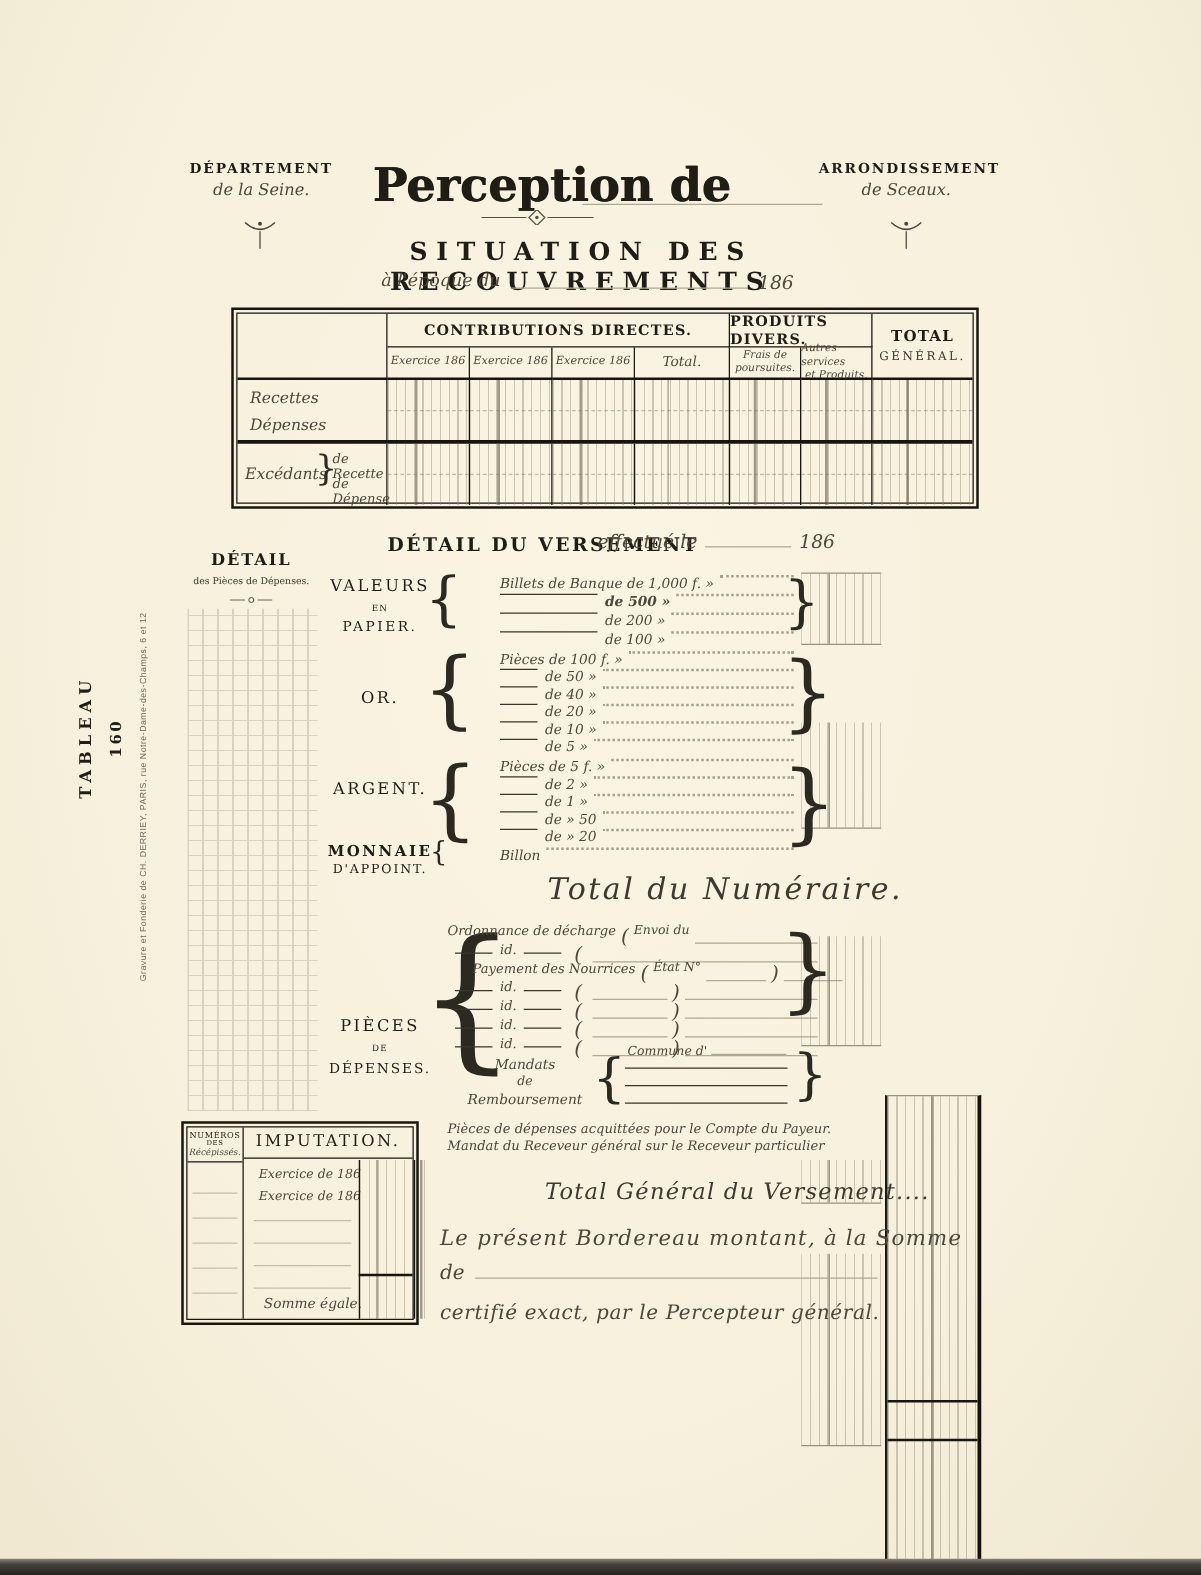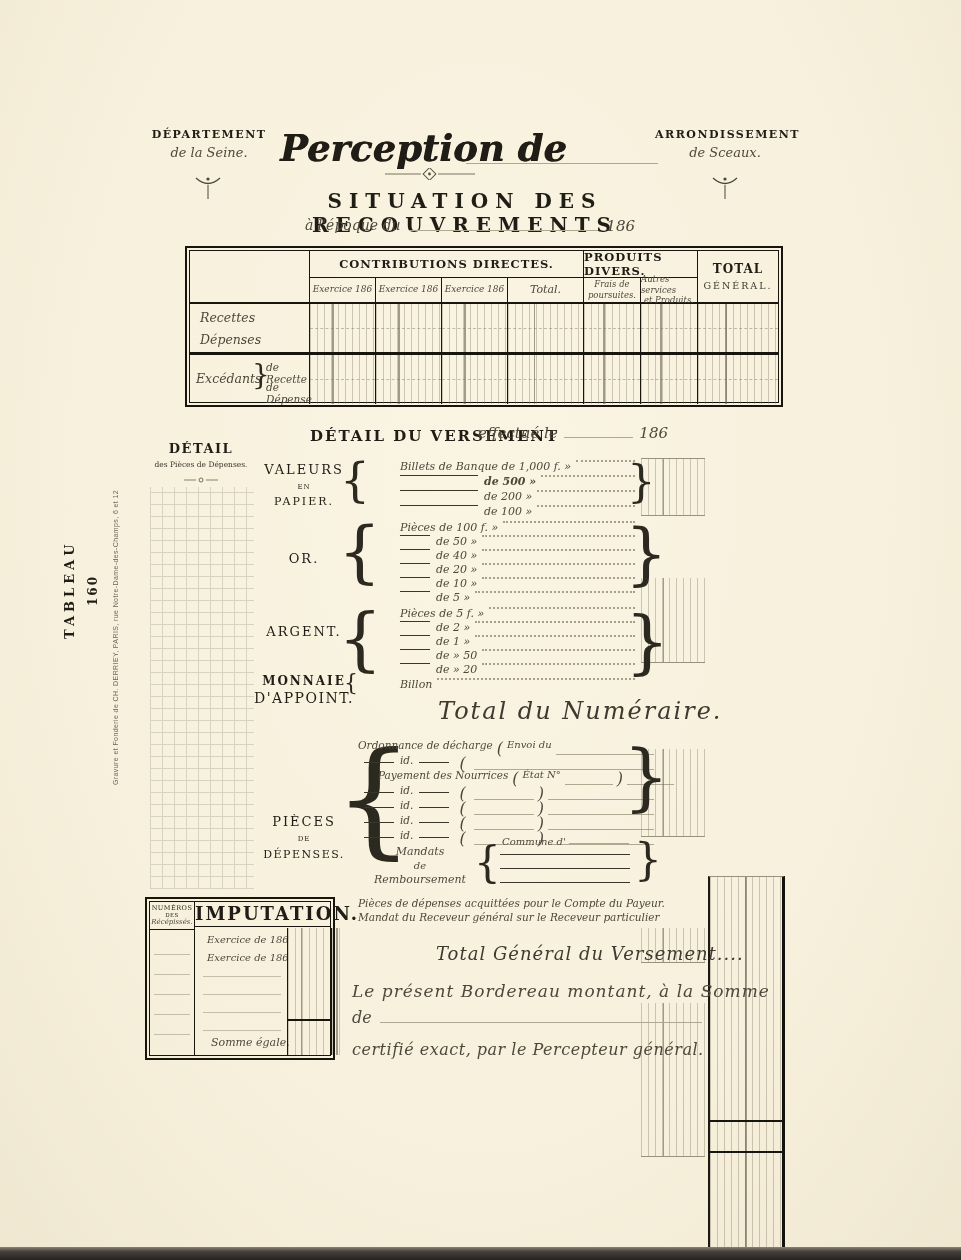--- a/index.html
+++ b/index.html
@@ -51,21 +51,21 @@
   <div class="abs ctr" style="left:150px;top:128px;width:118px;">
     <div class="caps" style="font-size:11px;">DÉPARTEMENT</div>
     <div class="script" style="font-size:13px;margin-top:4px;">de la Seine.</div>
   </div>
   <svg class="abs" style="left:193px;top:172px;" width="30" height="30">
     <path d="M3 6 Q15 17 27 6" stroke="#4a463b" fill="none" stroke-width="1.2"></path>
     <circle cx="15" cy="7" r="1.6" fill="#4a463b"></circle>
       <path d="M15 13 L15 27" stroke="#4a463b" stroke-width="1"></path>
   </svg>
 
-  <div class="abs" style="left:280px;top:126px;font-style:italic;">
+  <div class="abs" style="left:298px;top:126px;">
     <span style="font-size:37px;font-weight:bold;letter-spacing:0px;text-shadow:0.6px 0 #201d16;">Perception de</span>
   </div>
   <div class="abs blank" style="left:466px;top:163px;width:192px;"></div>
   <svg class="abs" style="left:385px;top:168px;" width="90" height="12">
     <line x1="0" y1="6" x2="36" y2="6" stroke="#55503f" stroke-width="0.8"></line>
     <rect x="40" y="1.5" width="9" height="9" transform="rotate(45 44.5 6)" fill="none" stroke="#55503f" stroke-width="1"></rect>
     <circle cx="44.5" cy="6" r="1.4" fill="#55503f"></circle>
     <line x1="53" y1="6" x2="90" y2="6" stroke="#55503f" stroke-width="0.8"></line>
   </svg>
 
@@ -174,21 +174,21 @@
   <span class="abs brace" style="left:340px;top:456px;font-size:47px;"></span>
 
   <div class="abs ctr" style="left:260px;top:551px;width:88px;font-size:13px;letter-spacing:2px;">OR.</div>
   <span class="abs brace" style="left:338px;top:518px;font-size:68px;"></span>
 
   <div class="abs ctr" style="left:260px;top:624px;width:88px;font-size:13px;letter-spacing:2px;">ARGENT.</div>
   <span class="abs brace" style="left:338px;top:604px;font-size:70px;"></span>
 
   <div class="abs ctr" style="left:254px;top:674px;width:100px;">
     <div style="font-size:12px;letter-spacing:2px;font-weight:bold;">MONNAIE</div>
-    <div style="font-size:14px;letter-spacing:1.5px;margin-top:2px;">D'APPOINT.</div>
+    <div style="font-size:10px;letter-spacing:1.5px;margin-top:2px;">D'APPOINT.</div>
   </div>
   <span class="abs brace" style="left:344px;top:672px;font-size:22px;"></span>
 
   <div class="abs ctr" style="left:256px;top:814px;width:96px;">
     <div style="font-size:13px;letter-spacing:2px;">PIÈCES</div>
     <div style="font-size:7px;letter-spacing:1px;margin-top:6px;">DE</div>
     <div style="font-size:11px;letter-spacing:1.5px;margin-top:5px;">DÉPENSES.</div>
   </div>
   <span class="abs brace" style="left:334px;top:736px;font-size:125px;"></span>
 
@@ -389,21 +389,21 @@
           <div class="script" style="font-size:7px;">Récépissés.</div>
         </div>
         <div style="position:absolute;left:4px;right:4px;top:52px;border-bottom:1px solid #c4bda9;"></div>
         <div style="position:absolute;left:4px;right:4px;top:72px;border-bottom:1px solid #c4bda9;"></div>
         <div style="position:absolute;left:4px;right:4px;top:92px;border-bottom:1px solid #c4bda9;"></div>
         <div style="position:absolute;left:4px;right:4px;top:112px;border-bottom:1px solid #c4bda9;"></div>
         <div style="position:absolute;left:4px;right:4px;top:132px;border-bottom:1px solid #c4bda9;"></div>
       </div>
 
       <div style="position:absolute;left:45px;top:0;right:0;bottom:0;">
-        <div class="ctr" style="height:24px;border-bottom:1.5px solid #17150e;font-size:18px;font-weight:bold;letter-spacing:2px;line-height:24px;">IMPUTATION.</div>
+        <div class="ctr" style="height:24px;border-bottom:1.5px solid #17150e;font-size:13px;font-weight:normal;letter-spacing:2px;line-height:24px;">IMPUTATION.</div>
         <div style="position:absolute;left:0;top:26px;bottom:0;right:0;">
           <div class="script" style="position:absolute;left:12px;top:6px;font-size:10px;">Exercice de 186</div>
           <div class="script" style="position:absolute;left:12px;top:24px;font-size:10px;">Exercice de 186</div>
           <div style="position:absolute;left:8px;width:78px;top:48px;border-bottom:1px solid #c4bda9;"></div>
           <div style="position:absolute;left:8px;width:78px;top:66px;border-bottom:1px solid #c4bda9;"></div>
           <div style="position:absolute;left:8px;width:78px;top:84px;border-bottom:1px solid #c4bda9;"></div>
           <div style="position:absolute;left:8px;width:78px;top:102px;border-bottom:1px solid #c4bda9;"></div>
           <div class="script" style="position:absolute;left:16px;bottom:6px;font-size:11px;">Somme égale.</div>
 
           <div class="ledger" style="position:absolute;left:92px;top:0;bottom:0;width:38px;border-left:1.5px solid #17150e;box-sizing:border-box;"></div>

